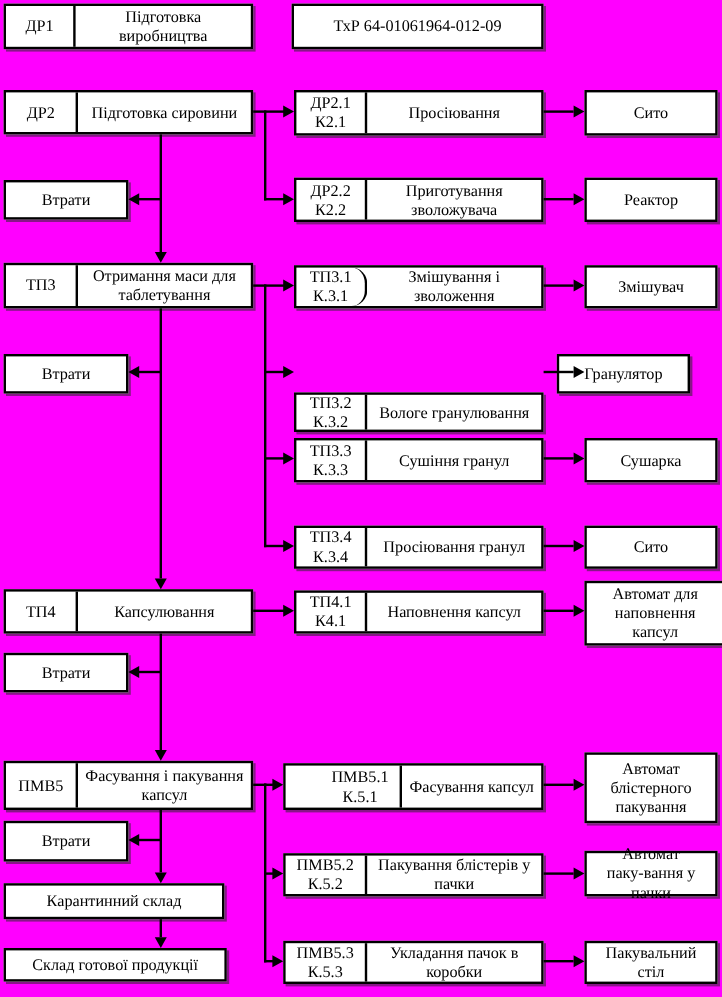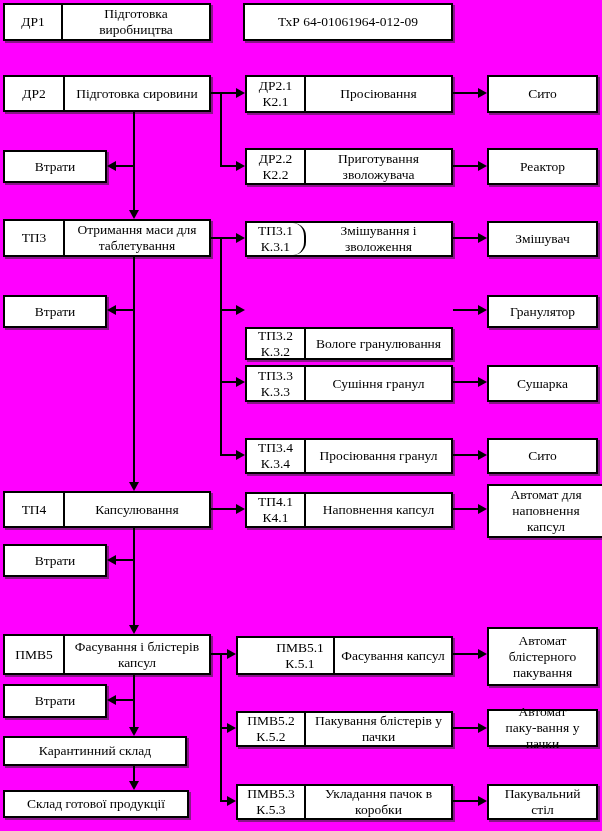--- a/index.html
+++ b/index.html
@@ -73,21 +73,21 @@
   </div>
   <div class="box" style="left:487px;top:221px;width:111px;height:36px;">Змішувач</div>
 
   <div class="box split" style="left:245px;top:295px;width:208px;height:33px;margin-top:32px;">
     <div class="cell cell-code" style="width:53px;">
       <span>ТП3.2</span>
       <span>К.3.2</span>
     </div>
     <div class="cell cell-name">Вологе гранулювання</div>
   </div>
-  <div class="box" style="left:487px;top:295px;width:111px;height:33px;">Гранулятор</div>
+  <div class="box" style="left:464px;top:295px;width:111px;height:33px;">Гранулятор</div>
 
   <div class="box split" style="left:245px;top:365px;width:208px;height:37px;">
     <div class="cell cell-code" style="width:53px;">
       <span>ТП3.3</span>
       <span>К.3.3</span>
     </div>
     <div class="cell cell-name">Сушіння гранул</div>
   </div>
   <div class="box" style="left:487px;top:365px;width:111px;height:37px;">Сушарка</div>
 
@@ -110,21 +110,21 @@
     <div class="cell cell-code" style="width:53px;">
       <span>ТП4.1</span>
       <span>К4.1</span>
     </div>
     <div class="cell cell-name">Наповнення капсул</div>
   </div>
   <div class="box" style="left:487px;top:484px;width:118px;height:54px;font-family:Liberation Serif, serif;">Автомат для наповнення капсул</div>
 
   <div class="box split" style="left:3px;top:634px;width:208px;height:41px;">
     <div class="cell cell-code" style="width:54px;">ПМВ5</div>
-    <div class="cell cell-name">Фасування і блістерів капсул</div>
+    <div class="cell cell-name">Фасування і пакування капсул</div>
   </div>
   <div class="box" style="left:3px;top:684px;width:104px;height:34px;">Втрати</div>
   <div class="box" style="left:3px;top:736px;width:184px;height:30px;">Карантинний склад</div>
   <div class="box" style="left:3px;top:790px;width:186px;height:28px;">Склад готової продукції</div>
 
   <div class="box split" style="left:236px;top:636px;width:217px;height:39px;">
     <div class="cell cell-code" style="width:62px;padding-left:31px;">
       <span>ПМВ5.1</span>
       <span>К.5.1</span>
     </div>

